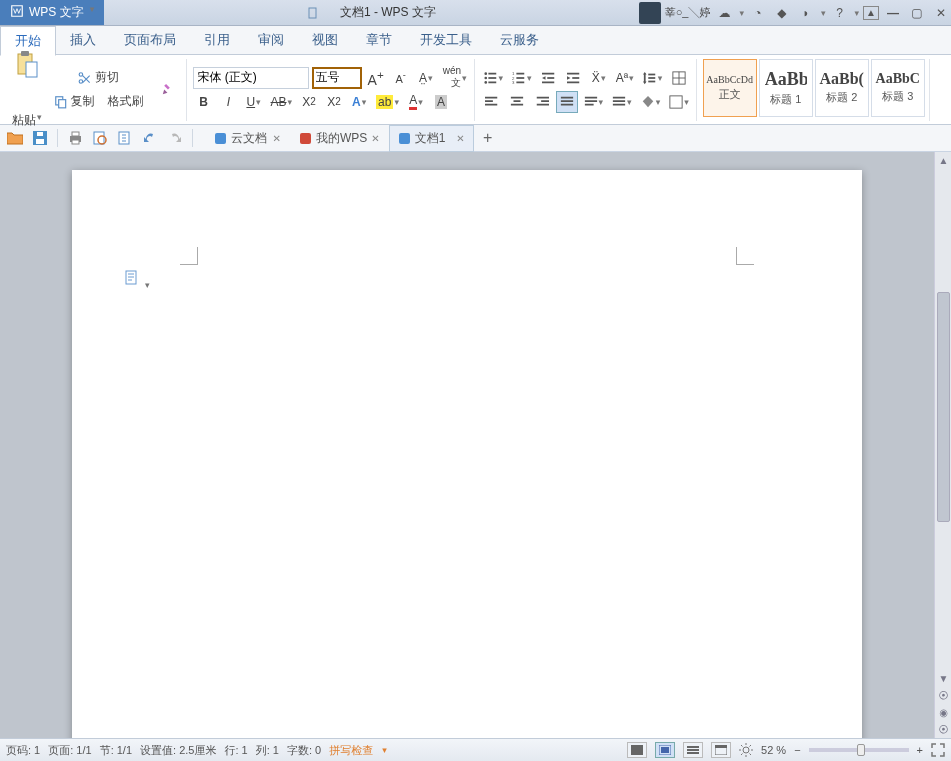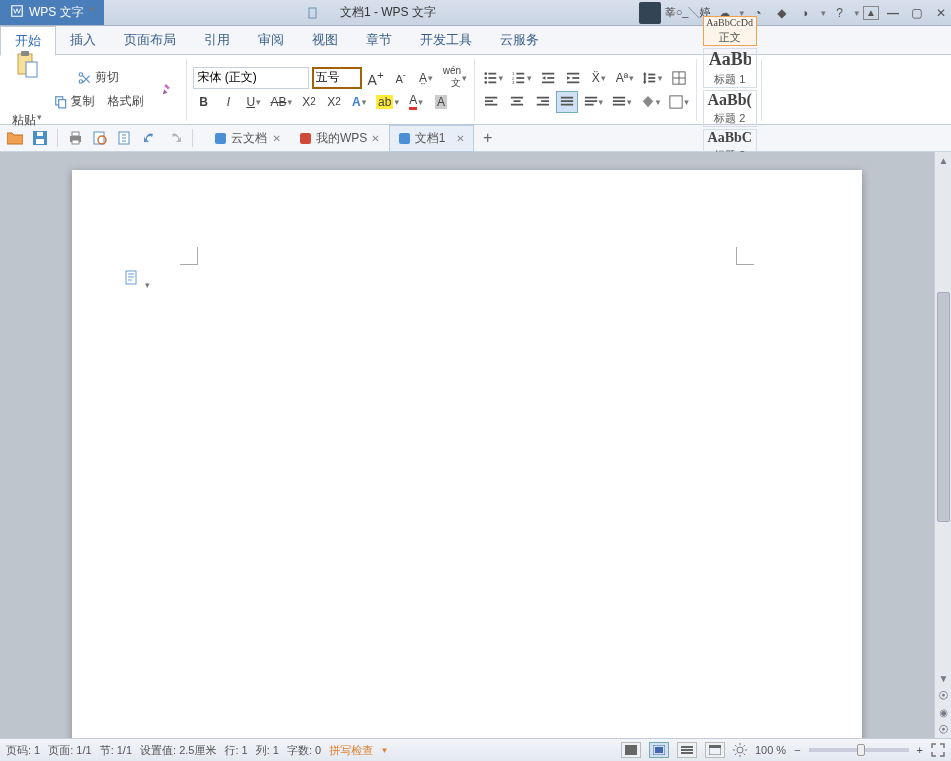--- a/index.html
+++ b/index.html
@@ -319,21 +319,21 @@
         </div>
       <div class="rbtn">
           <svg viewBox="0 0 16 16">
             <rect x="1" y="1" width="14" height="14" fill="none" stroke="#555"></rect>
           </svg>
           <span class="dd">▾</span>
         </div>
     </div>
   </div>
 
-  <div class="grp" style="flex-direction:column;gap:2px;" id="styles-grp">
+  <div class="grp" style="flex-direction:row;gap:2px;" id="styles-grp">
       <div class="style-box sel">
         <div class="prev" style="font-size:10px;font-weight:normal;overflow:hidden;white-space:nowrap;width:50px;text-align:center;">AaBbCcDd</div>
         <div class="lbl">正文</div>
       </div>
       <div class="style-box">
         <div class="prev" style="font-size:18px;font-weight:bold;overflow:hidden;white-space:nowrap;width:42px;text-align:center;">AaBb</div>
         <div class="lbl">标题 1</div>
       </div>
       <div class="style-box">
         <div class="prev" style="font-size:16px;font-weight:bold;overflow:hidden;white-space:nowrap;width:50px;text-align:center;">AaBb(</div>
@@ -471,21 +471,21 @@
     <div class="vbtn">
         <svg width="12" height="10" viewBox="0 0 12 10">
           <rect width="12" height="10" fill="none" stroke="#666"></rect>
           <rect width="12" height="3" fill="#666"></rect>
         </svg>
       </div>
     <svg width="14" height="14" viewBox="0 0 14 14">
         <circle cx="7" cy="7" r="3" fill="none" stroke="#777"></circle>
         <path d="M7 0v2M7 12v2M0 7h2M12 7h2M2 2l1.5 1.5M10.5 10.5L12 12M2 12l1.5-1.5M10.5 3.5L12 2" stroke="#777"></path>
       </svg>
-    <span>100 %</span>
+    <span>52 %</span>
     <span style="cursor:pointer;">−</span>
     <div class="zoom-slider">
         <div class="handle"></div>
       </div>
     <span style="cursor:pointer;">+</span>
     <svg width="14" height="14" viewBox="0 0 14 14">
         <path d="M1 5V1h4M13 5V1H9M1 9v4h4M13 9v4H9" fill="none" stroke="#777" stroke-width="1.5"></path>
       </svg>
   </div>
 </div>

